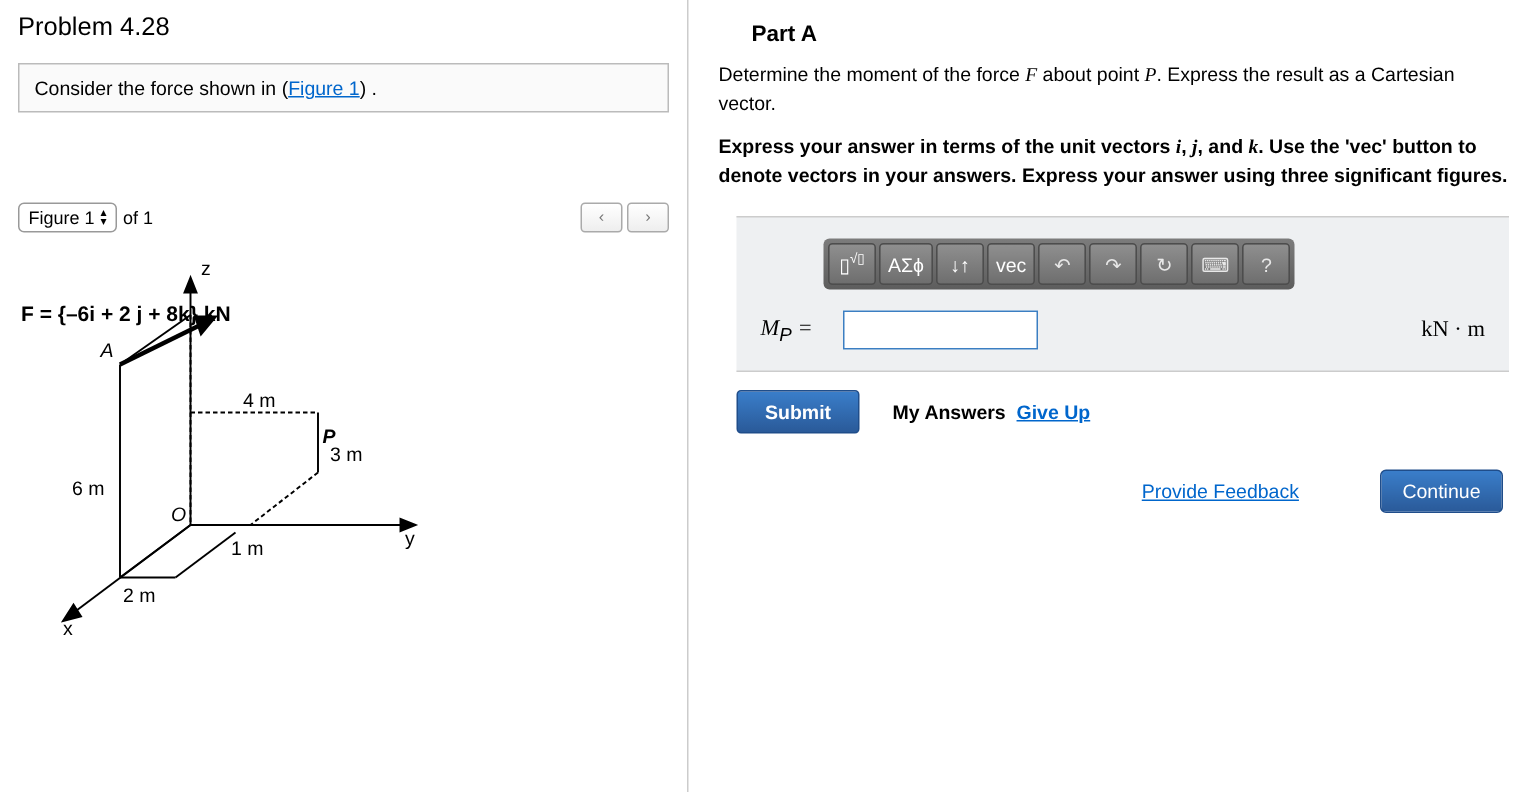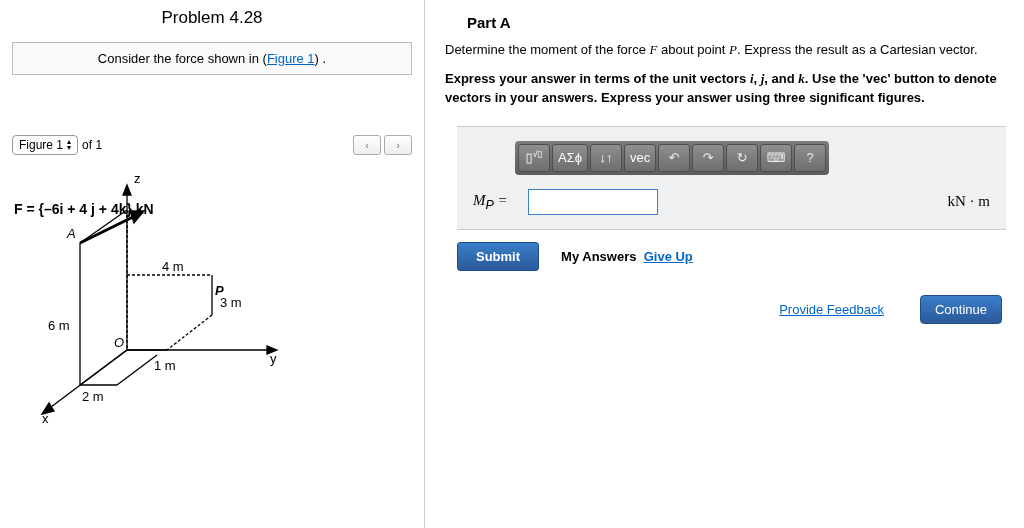--- a/index.html
+++ b/index.html
@@ -1,21 +1,21 @@
 <!DOCTYPE html>
 <html><head>
   <meta charset="utf-8">
   <style>
     * { box-sizing: border-box; margin: 0; padding: 0; font-family: Arial, Helvetica, sans-serif; }
     body { background: #fff; font-size: 13px; color: #000; }
     .container { display: flex; width: 1024px; height: 528px; }
-    .left-panel { width: 425px; border-right: 1px solid #ccc; padding: 8px 12px; text-align: center; }
+    .left-panel { width: 459px; border-right: 1px solid #ccc; padding: 8px 12px; }
     .right-panel { flex: 1; padding: 8px 18px; }
     .problem-title { font-size: 17px; margin-bottom: 14px; }
-    .consider-box { border: 1px solid #bbb; background: #fafafa; padding: 8px 20px; margin-bottom: 60px; font-size: 13px; }
+    .consider-box { border: 1px solid #bbb; background: #fafafa; padding: 8px 10px; margin-bottom: 60px; font-size: 13px; }
     .figure-link { color: #0066cc; text-decoration: underline; cursor: pointer; }
     .figure-header { display: flex; align-items: center; justify-content: space-between; margin-bottom: 10px; }
     .figure-header-left { display: flex; align-items: center; gap: 4px; }
     .figure-select { border: 1px solid #999; border-radius: 4px; padding: 2px 6px; background: #fff; display: inline-flex; align-items: center; gap: 4px; font-size: 12px; }
     .figure-nav { display: flex; gap: 3px; }
     .nav-btn { width: 28px; height: 20px; border: 1px solid #aaa; background: linear-gradient(#fff,#eee); border-radius: 3px; display: flex; align-items: center; justify-content: center; font-size: 11px; color: #777; cursor: pointer; }
     .figure-area { width: 280px; height: 260px; position: relative; }
     .figure-area svg { width: 100%; height: 100%; }
     .force-label { position: absolute; top: 36px; left: 2px; font-family: 'Times New Roman', serif; font-size: 14px; }
     .part-title { font-size: 15px; font-weight: bold; margin-bottom: 10px; margin-top: 6px; margin-left: 24px; }
@@ -27,21 +27,21 @@
     .tool-btn { min-width: 32px; height: 28px; background: linear-gradient(#8f8f8f,#6e6e6e); border: 1px solid #4d4d4d; border-radius: 3px; color: #fff; display: flex; align-items: center; justify-content: center; font-size: 13px; cursor: pointer; padding: 0 5px; }
     .tool-btn.light { color: #e8e8e8; }
     .input-row { display: flex; align-items: center; gap: 20px; }
     .mp-label { font-family: 'Times New Roman', serif; font-style: italic; font-size: 15px; }
     .answer-input { width: 130px; height: 26px; border: 1px solid #3b7ec2; background: #fff; padding: 0 4px; font-size: 13px; }
     .unit-label { font-family: Liberation Serif, serif; font-size: 15px; margin-left: auto; }
     .submit-row { display: flex; align-items: center; gap: 22px; margin-left: 14px; margin-bottom: 24px; }
     .submit-btn { background: linear-gradient(#3a7eca,#2a5a99); color: #fff; border: 1px solid #1f4d8a; border-radius: 3px; padding: 6px 18px; font-size: 13px; font-weight: bold; cursor: pointer; }
     .link { color: #0066cc; text-decoration: underline; cursor: pointer; font-size: 13px; }
     .link.bold { font-weight: bold; }
-    .footer-row { display: flex; justify-content: flex-end; align-items: center; gap: 16px; margin-top: 12px; padding-right: 4px; }
+    .footer-row { display: flex; justify-content: flex-end; align-items: center; gap: 34px; margin-top: 12px; padding-right: 4px; }
     .continue-btn { background: linear-gradient(#3a7eca,#2a5a99); color: #fff; border: 1px solid #1f4d8a; border-radius: 4px; padding: 6px 14px; font-size: 13px; cursor: pointer; margin-left: 20px; }
     .updown { display: inline-block; font-size: 8px; line-height: 6px; }
   </style>
 </head>
 <body>
 
 <div class="container">
   <div class="left-panel">
     <div class="problem-title">Problem 4.28</div>
     <div class="consider-box">
@@ -56,21 +56,21 @@
         </span>
         <span style="font-size:12px;">of 1</span>
       </div>
       <div class="figure-nav">
         <div class="nav-btn">‹</div>
         <div class="nav-btn">›</div>
       </div>
     </div>
 
     <div class="figure-area">
-      <div class="force-label"><b>F = {–6i + 4 j + 4k} kN</b></div>
+      <div class="force-label"><b>F = {–6i + 2 j + 8k} kN</b></div>
       <svg viewBox="0 0 280 260">
         <g stroke="#000" stroke-width="1.3" fill="none">
           <line x1="115" y1="185" x2="115" y2="25"></line>
           <polygon points="115,20 111,30 119,30" fill="#000"></polygon>
           <line x1="115" y1="185" x2="260" y2="185"></line>
           <polygon points="265,185 255,181 255,189" fill="#000"></polygon>
           <line x1="115" y1="185" x2="35" y2="245"></line>
           <polygon points="30,249 42,246 37,238" fill="#000"></polygon>
           <line x1="115" y1="185" x2="68" y2="220"></line>
           <line x1="68" y1="220" x2="68" y2="78"></line>

